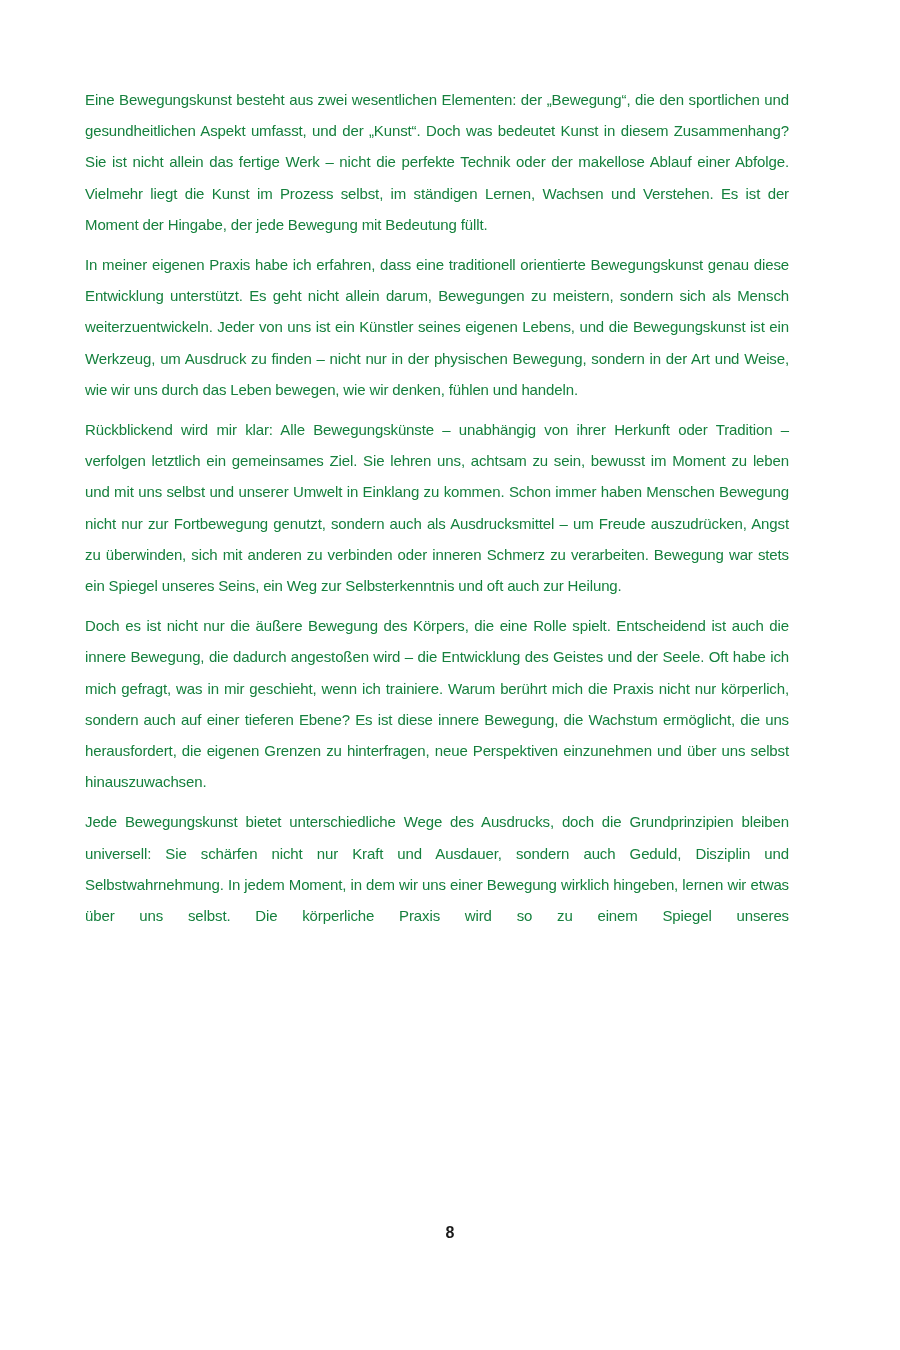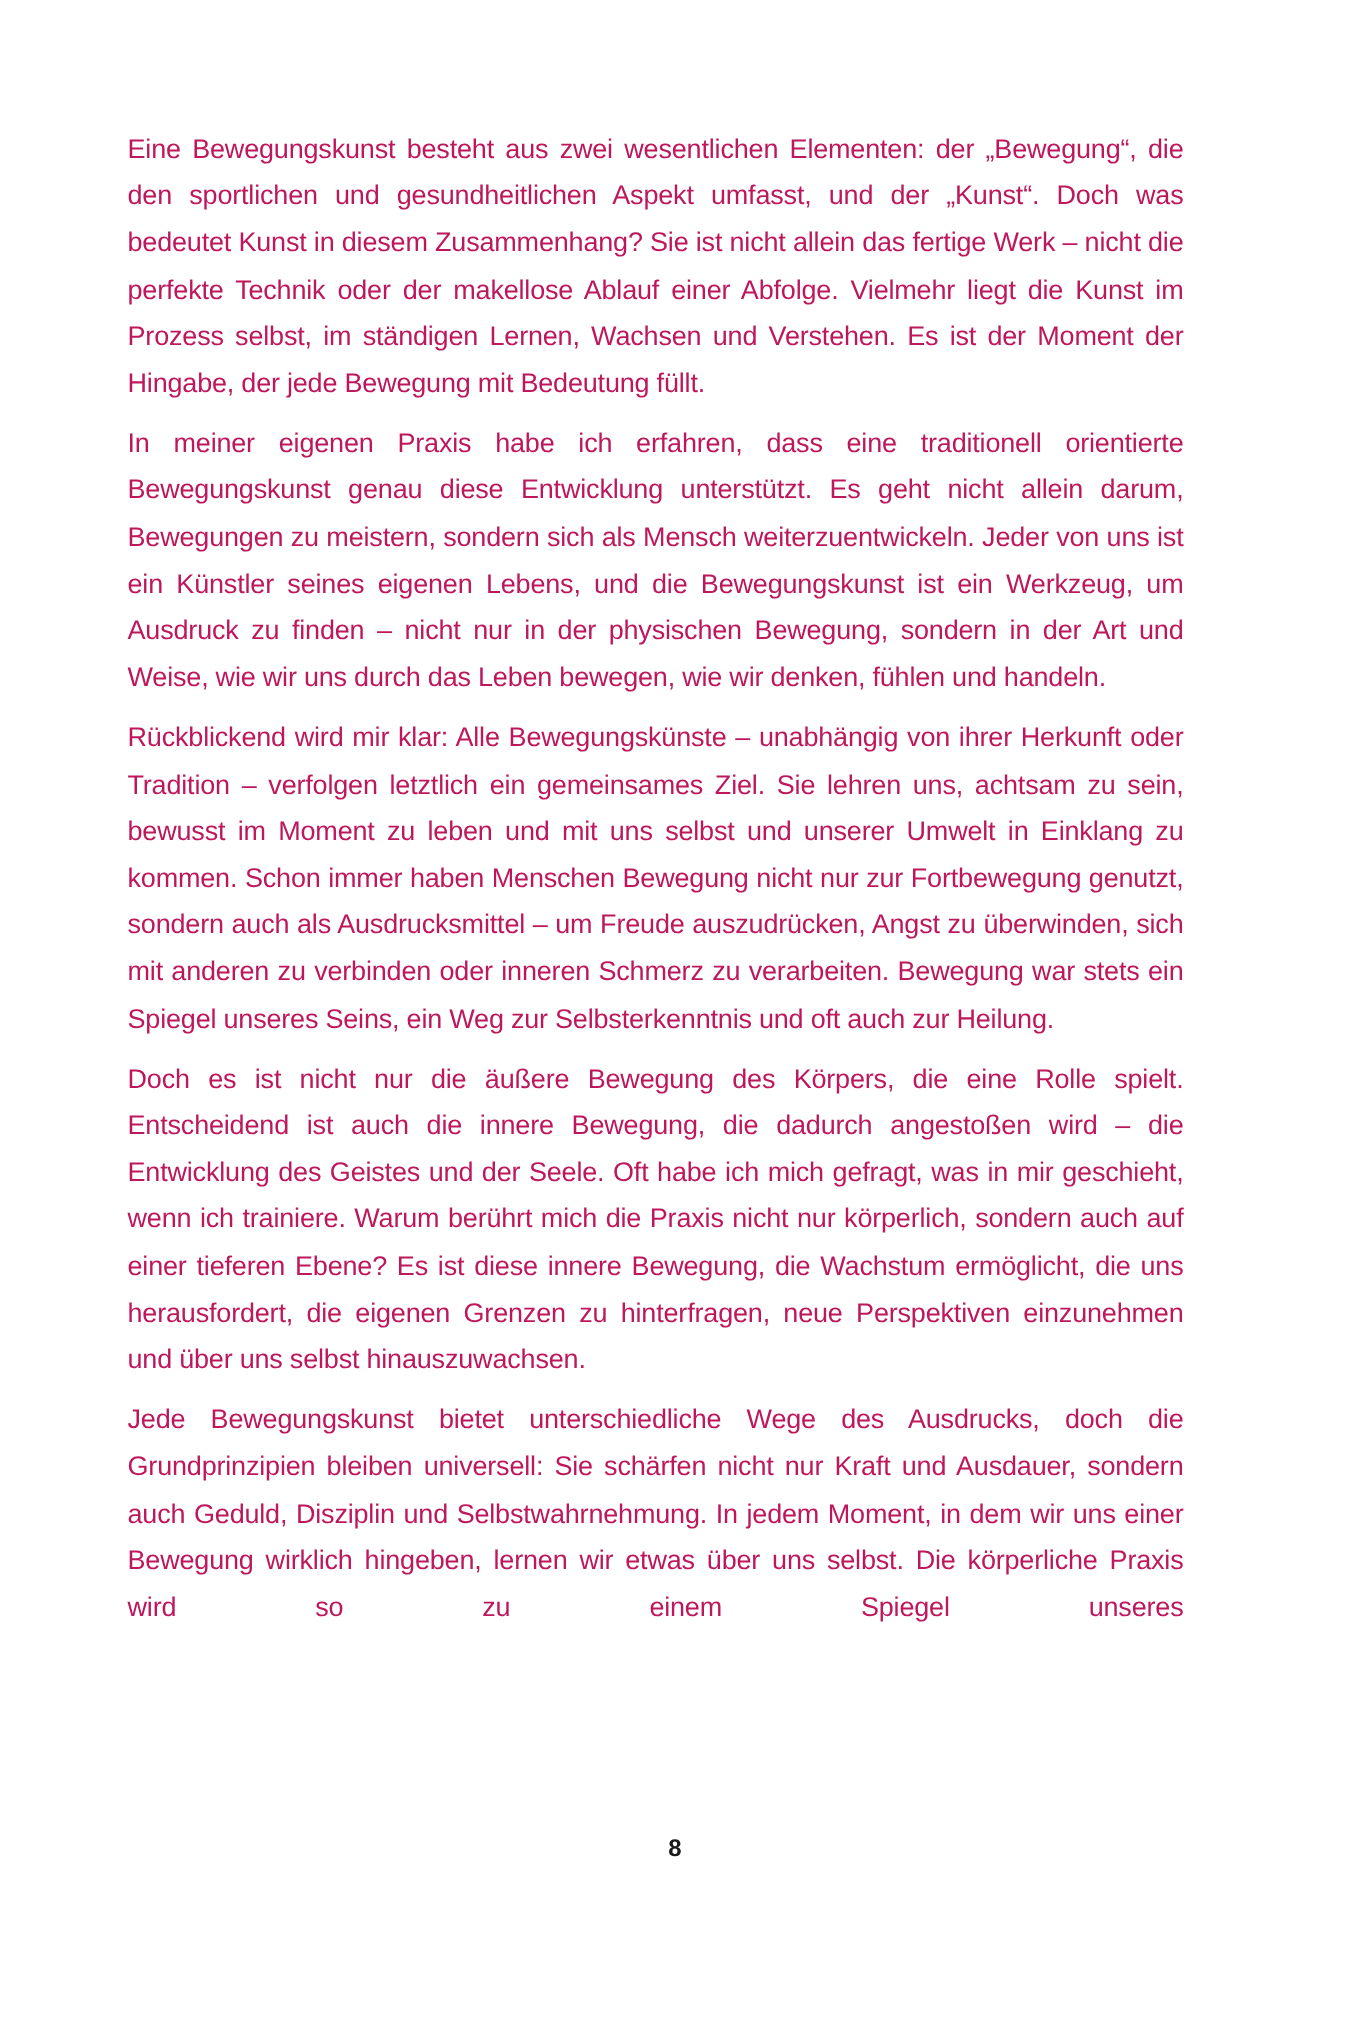--- a/index.html
+++ b/index.html
@@ -19,23 +19,23 @@
 
   .text-column {
     position: absolute;
     left: 85px;
     top: 84px;
     width: 704px;
   }
 
   .paragraph {
     font-family: "Liberation Sans", "DejaVu Sans", sans-serif;
-    font-size: 18px;
+    font-size: 15px;
     line-height: 31.2px;
-    color: #be185d;
+    color: #15803d;
     text-align: justify;
     text-justify: inter-word;
     margin: 0 0 9px 0;
     hyphens: manual;
     -webkit-hyphens: manual;
     word-spacing: -0.1px;
     letter-spacing: -0.12px;
   }
 
   .paragraph:last-child {

